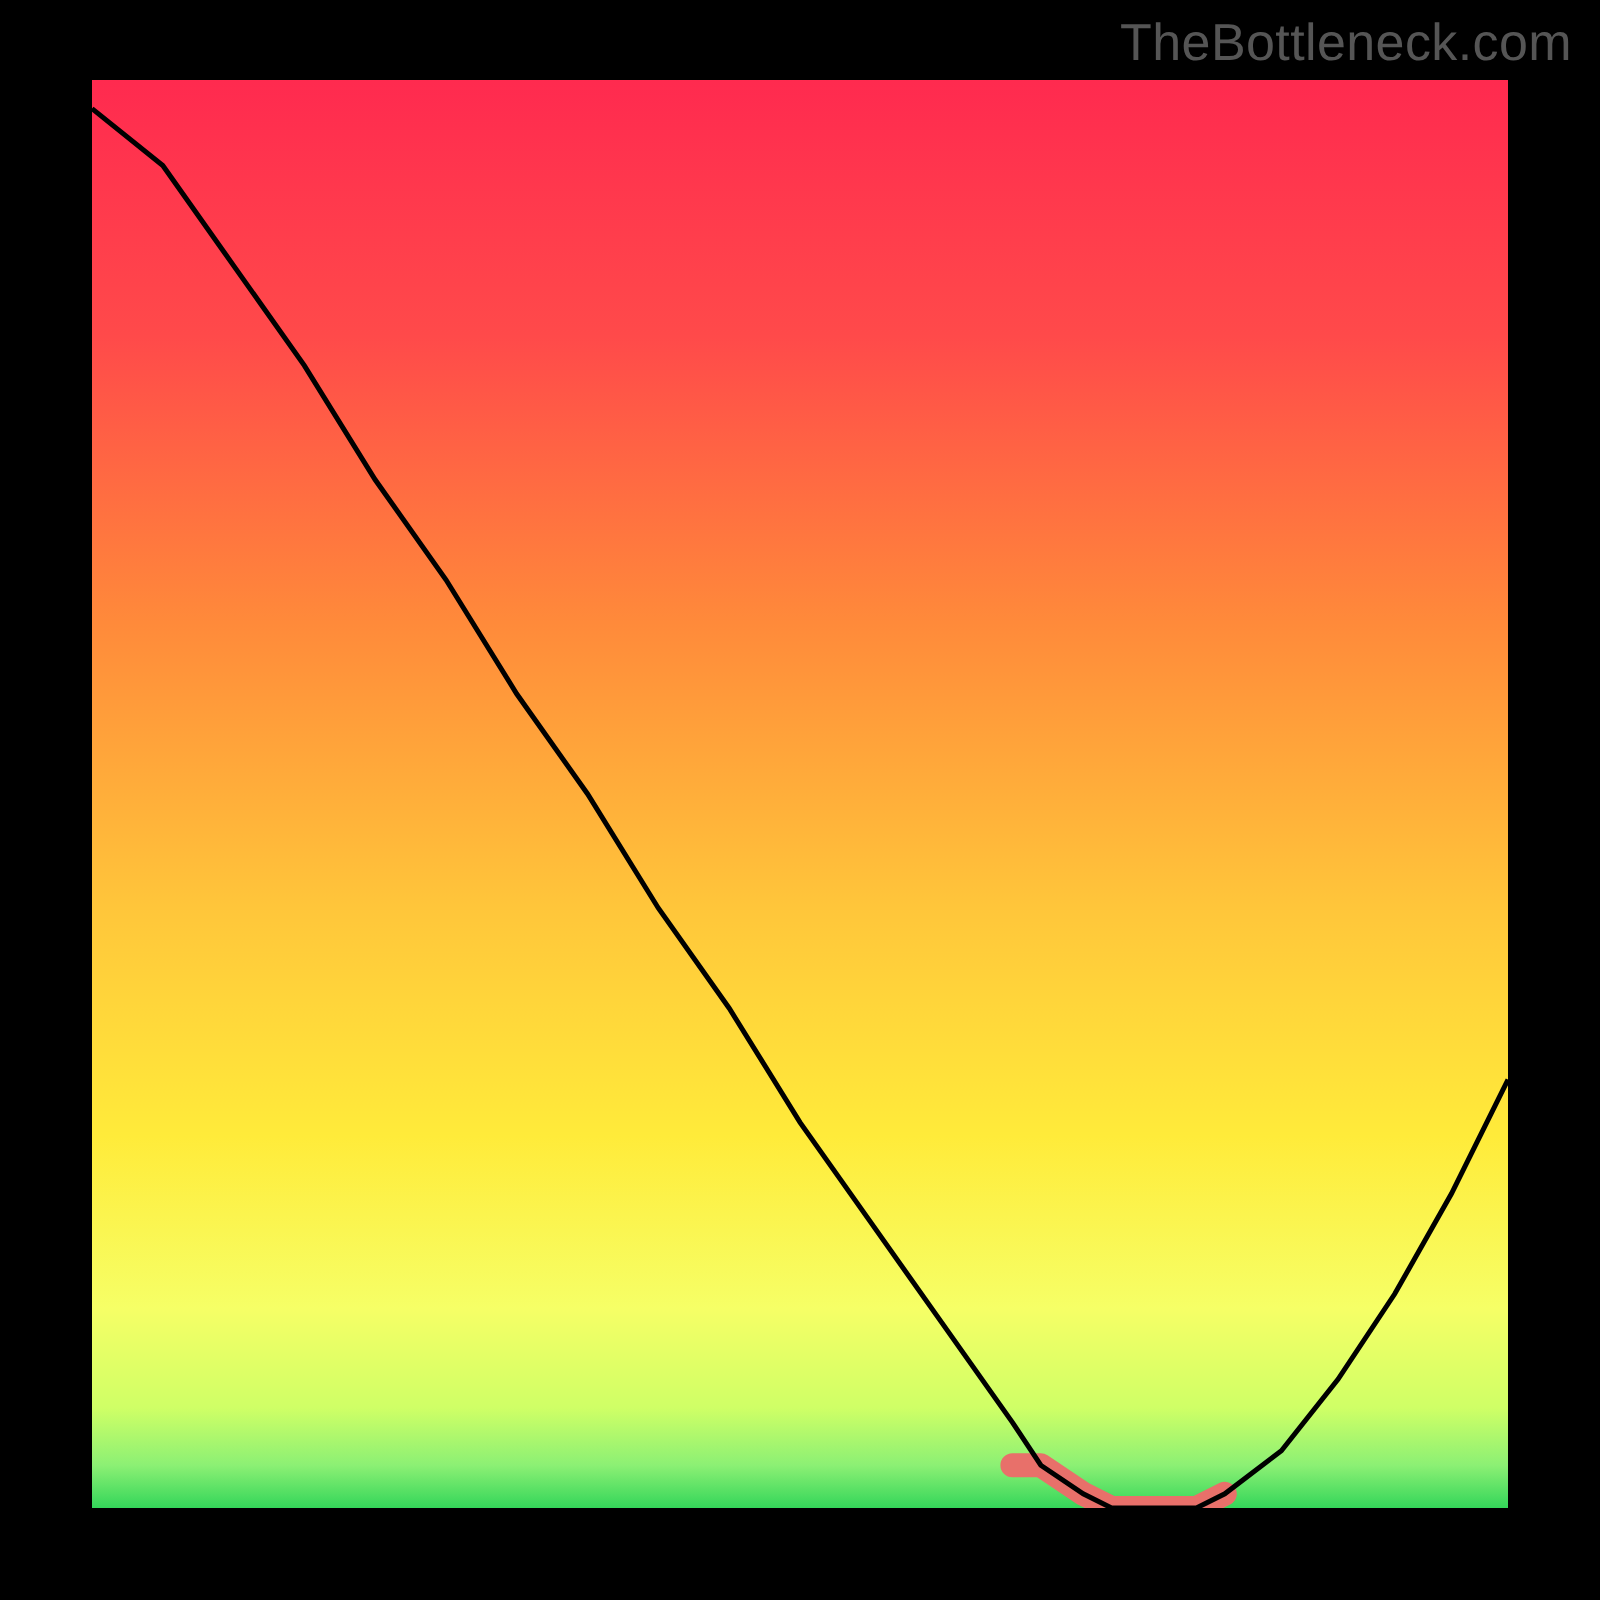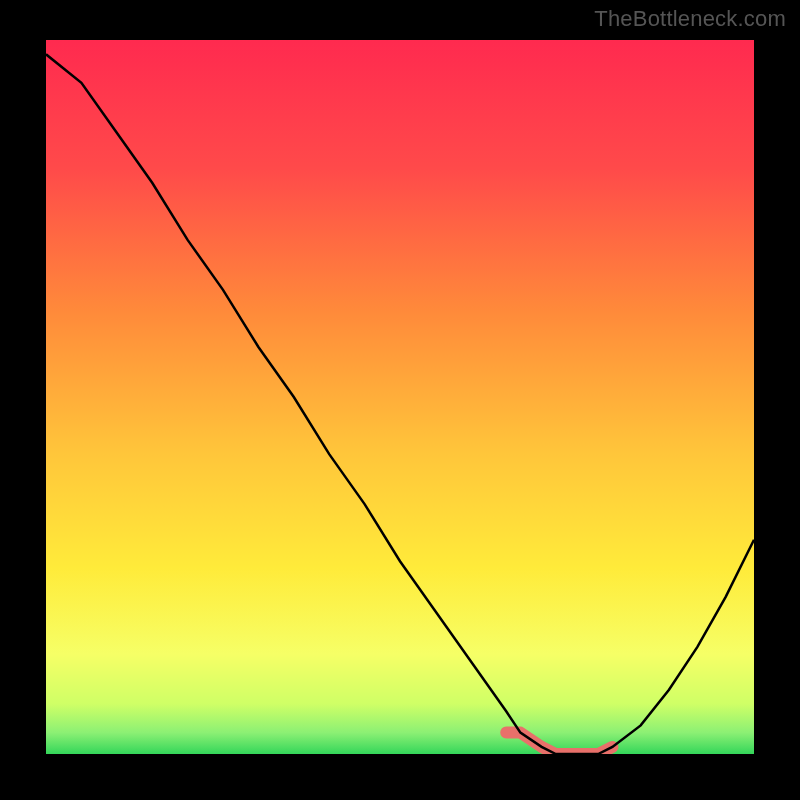--- a/index.html
+++ b/index.html
@@ -14,21 +14,21 @@
     position: relative;
     width: 800px;
     height: 800px;
     background: #000;
   }
   .watermark {
     position: absolute;
     top: 6px;
     right: 14px;
     color: #555;
-    font-size: 22px;
+    font-size: 26px;
     font-weight: 500;
     letter-spacing: 0.2px;
     z-index: 10;
   }
   .plot-area {
     position: absolute;
     left: 46px;
     top: 40px;
     width: 708px;
     height: 714px;

